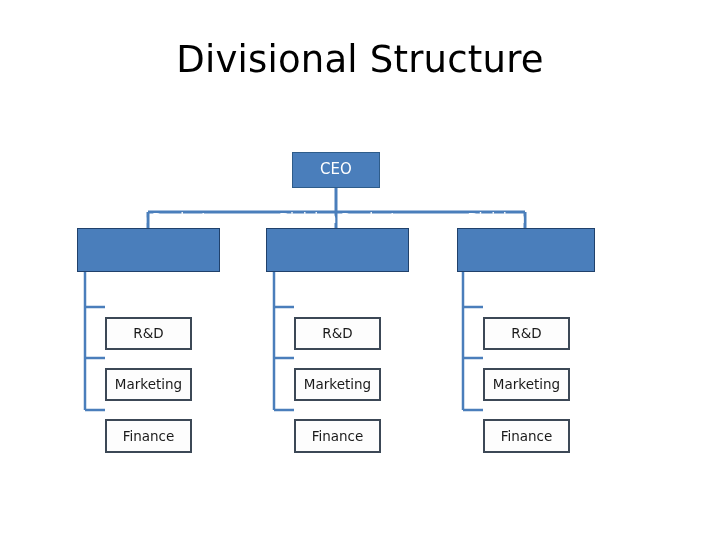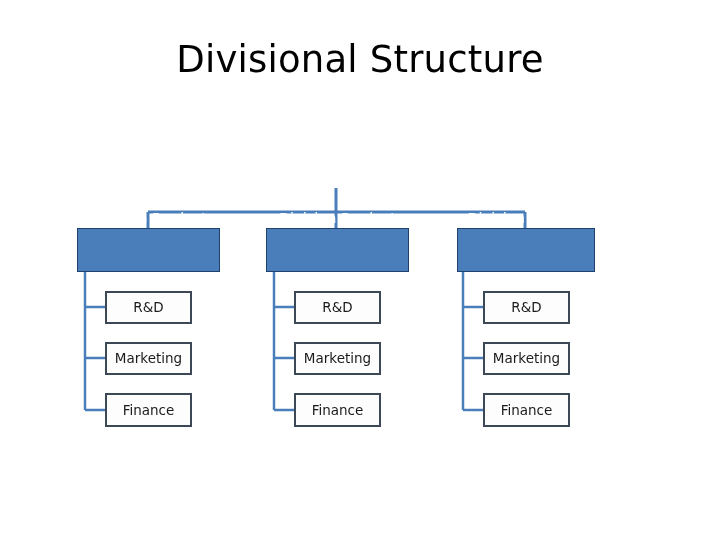--- a/index.html
+++ b/index.html
@@ -65,20 +65,21 @@
   }
   .node-division .div-line2 {
     display: block;
   }
   .node-leaf {
     background: #FDFDFD;
     border: 2px solid #3C4856;
     color: #1A1A1A;
     font-size: 13.5px;
     line-height: 1.1;
+    margin-top: 26px;
   }
   .node-leaf .lbl {
     display: block;
   }
 </style>
 </head>
 <body>
 
 <div id="canvas">
 
@@ -103,20 +104,23 @@
     <path d="M274 307 L294 307" stroke="#4A7EBB" stroke-width="2.5" fill="none"></path>
     <path d="M274 358 L294 358" stroke="#4A7EBB" stroke-width="2.5" fill="none"></path>
     <path d="M274 410 L294 410" stroke="#4A7EBB" stroke-width="2.5" fill="none"></path>
 
     <path d="M463 272 L463 410" stroke="#4A7EBB" stroke-width="2.5" fill="none"></path>
     <path d="M463 307 L483 307" stroke="#4A7EBB" stroke-width="2.5" fill="none"></path>
     <path d="M463 358 L483 358" stroke="#4A7EBB" stroke-width="2.5" fill="none"></path>
     <path d="M463 410 L483 410" stroke="#4A7EBB" stroke-width="2.5" fill="none"></path>
   </svg>
 
+  <div class="node node-ceo" style="left:292px; top:152px; width:88px; height:36px;">
+    <span>CEO</span>
+  </div>
 
   <div class="node node-division" style="left:77px; top:228px; width:143px; height:44px; flex-direction:column;">
     <span>Division Product</span>
     <span class="div-line2">X</span>
   </div>
 
   <div class="node node-leaf" style="left:105px; top:291px; width:87px; height:33px;">
     <span class="lbl">R&amp;D</span>
   </div>
   <div class="node node-leaf" style="left:105px; top:342px; width:87px; height:33px;">

